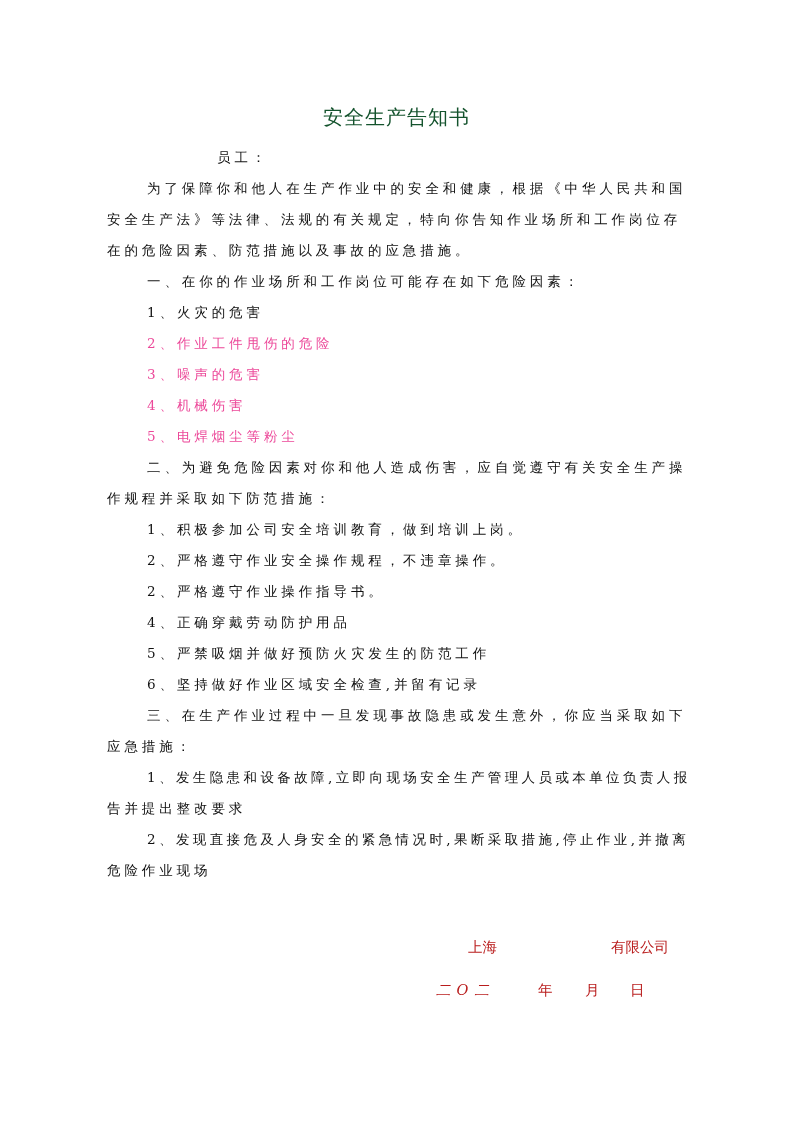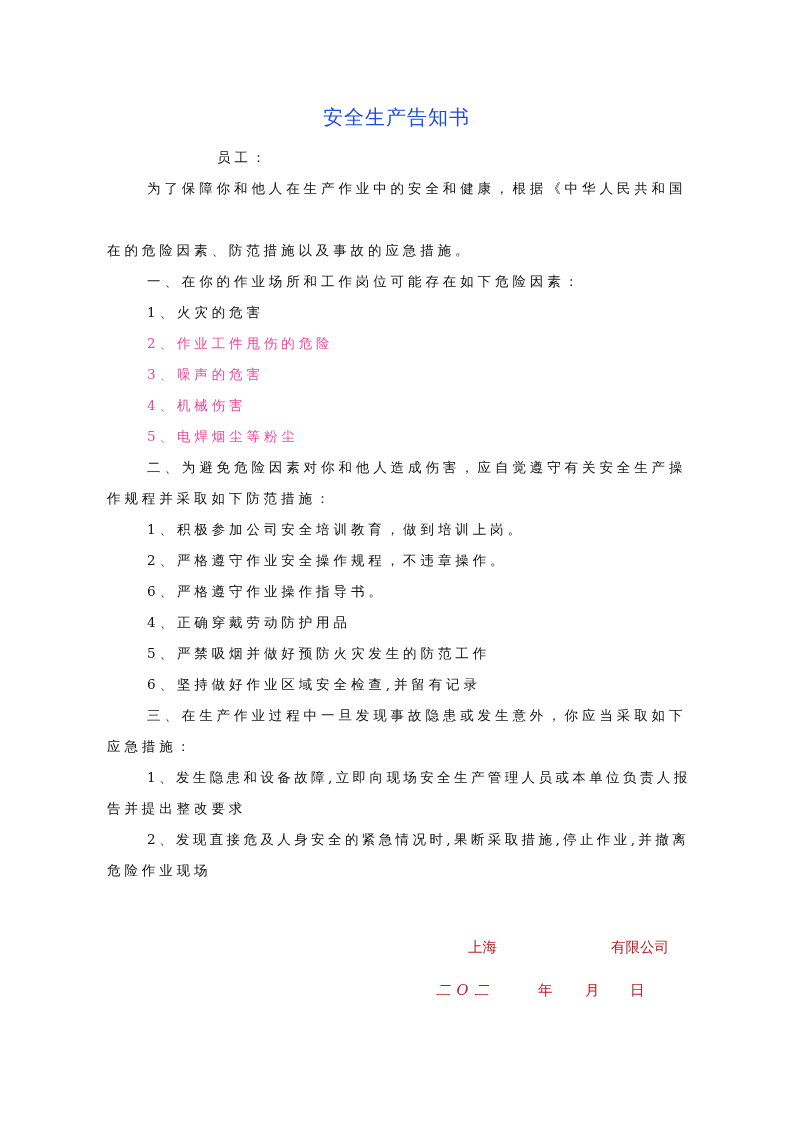--- a/index.html
+++ b/index.html
@@ -1,50 +1,51 @@
 <!DOCTYPE html>
 <html><head>
 <meta charset="utf-8">
 <style>
   html, body { margin: 0; padding: 0; background: #ffffff; }
   body { width: 793px; height: 1122px; position: relative; overflow: hidden;
          font-family: "DejaVu Serif", "Liberation Serif", serif; color: #000; }
   .page { position: absolute; left: 0; top: 0; width: 793px; height: 1122px; }
   .title { position: absolute; top: 104px; left: 0; width: 793px; text-align: center;
            font-family: "DejaVu Sans", "Liberation Sans", sans-serif;
-           font-size: 20px; letter-spacing: 1px; color: #1d4ed8; }
+           font-size: 20px; letter-spacing: 1px; color: #14532d; }
   .line { position: absolute; left: 107px; width: 580px; font-size: 13.5px;
           letter-spacing: 3.9px; white-space: nowrap; line-height: 20px; color: #111; }
   .ind { left: 147px; }
   .red { color: #ec4899; }
   .sig { position: absolute; font-size: 14.5px; color: #b91c1c; white-space: nowrap; }
 </style>
 </head>
 <body>
 
 <div class="page">
   <div class="title">安全生产告知书</div>
 
   <div class="line" style="left:217px; top:147px;">员工：</div>
 
   <div class="line ind" style="top:178px;">为了保障你和他人在生产作业中的安全和健康，根据《中华人民共和国</div>
+  <div class="line" style="top:209px;">安全生产法》等法律、法规的有关规定，特向你告知作业场所和工作岗位存</div>
   <div class="line" style="top:240px;">在的危险因素、防范措施以及事故的应急措施。</div>
 
   <div class="line ind" style="top:271px;">一、在你的作业场所和工作岗位可能存在如下危险因素：</div>
   <div class="line ind" style="top:302px;">1、火灾的危害</div>
   <div class="line ind red" style="top:333px;">2、作业工件甩伤的危险</div>
   <div class="line ind red" style="top:364px;">3、噪声的危害</div>
   <div class="line ind red" style="top:395px;">4、机械伤害</div>
   <div class="line ind red" style="top:426px;">5、电焊烟尘等粉尘</div>
 
   <div class="line" style="top:488px;">作规程并采取如下防范措施：</div>
   <div class="line ind" style="top:457px;">二、为避免危险因素对你和他人造成伤害，应自觉遵守有关安全生产操</div>
   <div class="line ind" style="top:519px;">1、积极参加公司安全培训教育，做到培训上岗。</div>
   <div class="line ind" style="top:550px;">2、严格遵守作业安全操作规程，不违章操作。</div>
-  <div class="line ind" style="top:581px;">6、严格遵守作业操作指导书。</div>
+  <div class="line ind" style="top:581px;">2、严格遵守作业操作指导书。</div>
   <div class="line ind" style="top:612px;">4、正确穿戴劳动防护用品</div>
   <div class="line ind" style="top:643px;">5、严禁吸烟并做好预防火灾发生的防范工作</div>
   <div class="line ind" style="top:674px;">6、坚持做好作业区域安全检查,并留有记录</div>
 
   <div class="line ind" style="top:705px;">三、在生产作业过程中一旦发现事故隐患或发生意外，你应当采取如下</div>
   <div class="line" style="top:736px;">应急措施：</div>
   <div class="line ind" style="top:767px; letter-spacing:3.4px;">1、发生隐患和设备故障,立即向现场安全生产管理人员或本单位负责人报</div>
   <div class="line" style="top:798px;">告并提出整改要求</div>
   <div class="line ind" style="top:829px; letter-spacing:3.4px;">2、发现直接危及人身安全的紧急情况时,果断采取措施,停止作业,并撤离</div>
   <div class="line" style="top:860px;">危险作业现场</div>

